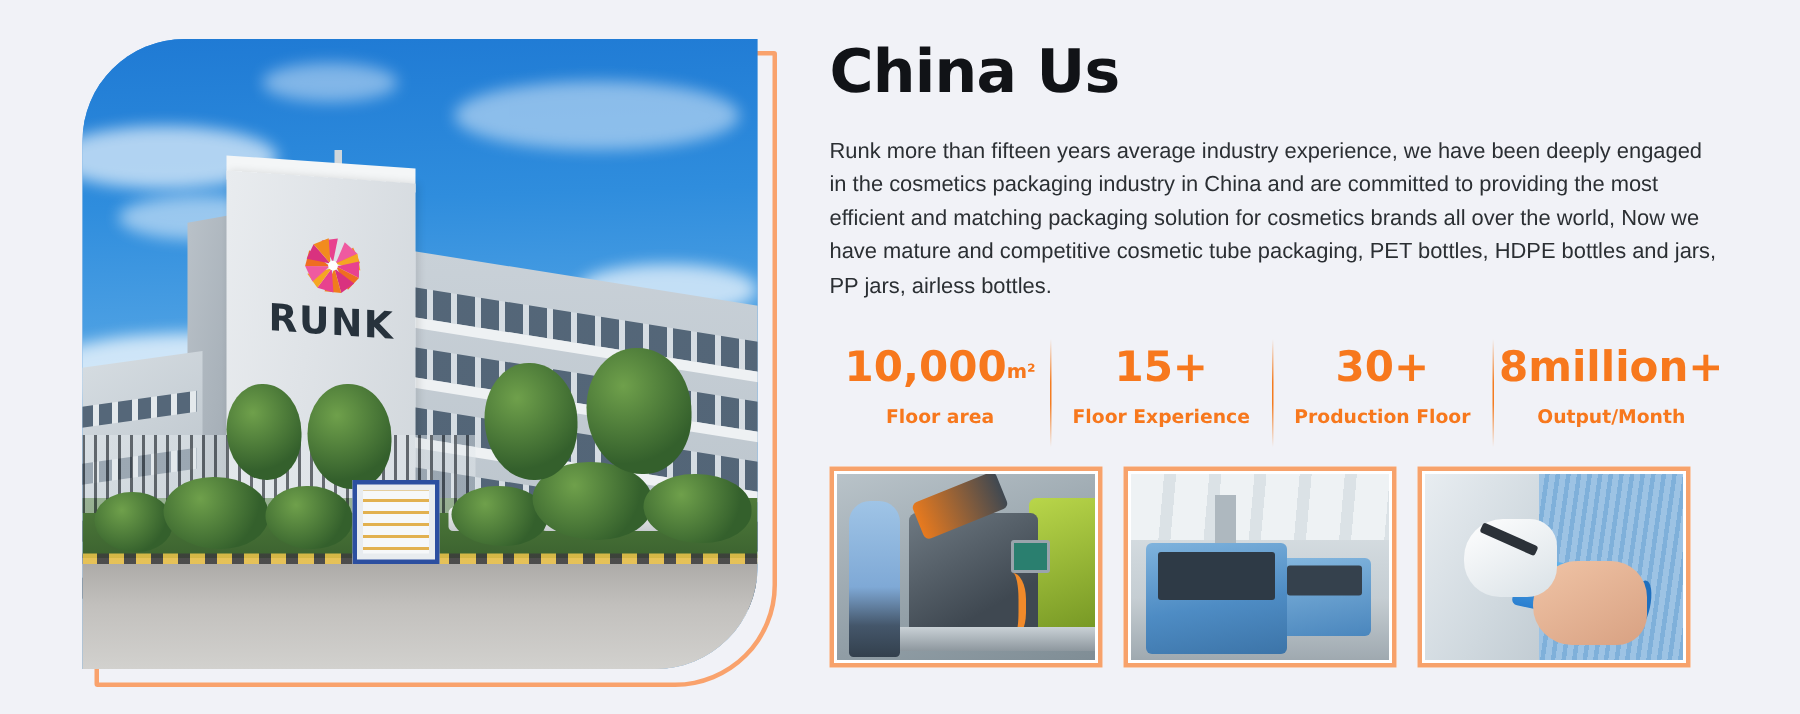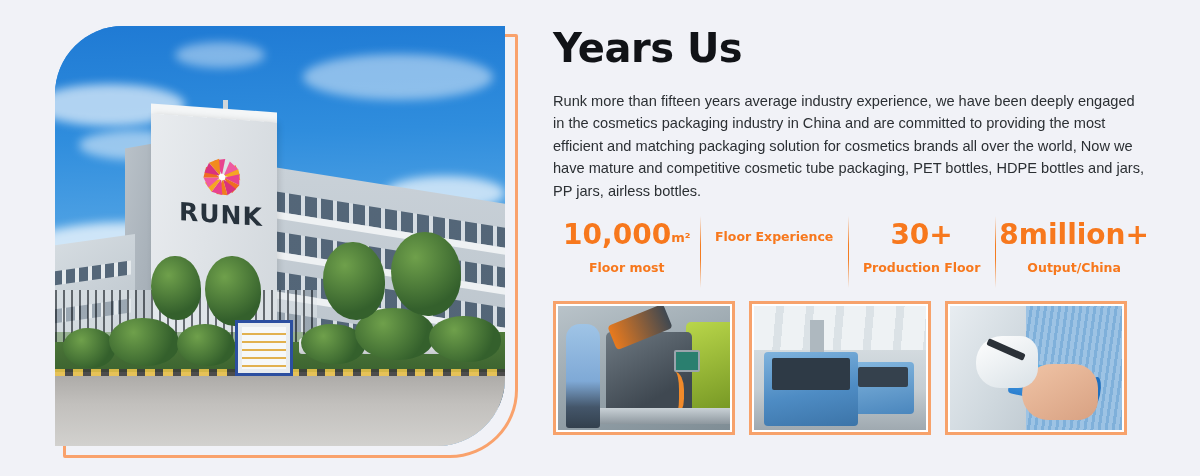--- a/index.html
+++ b/index.html
@@ -232,21 +232,21 @@
   .about-desc {
     font-size: 14.6px;
     line-height: 22.4px;
     color: #2b2f33;
     max-width: 592px;
   }
 
   
   .stats-row {
     display: flex;
-    margin-top: 12px;
+    margin-top: 22px;
     width: 600px;
   }
   .stat {
     flex: 1 1 0;
     position: relative;
     text-align: center;
     padding: 6px 4px 10px;
   }
   .stat + .stat::before {
     content: "";
@@ -505,43 +505,44 @@
 
         <div class="board">
           <div class="board-in"></div>
         </div>
       </div>
     </div>
   </div>
 
   <div class="content-col">
 
-    <h1 class="about-title">Years Us</h1>
+    <h1 class="about-title">China Us</h1>
 
     <p class="about-desc">Runk more than fifteen years average industry experience, we have been deeply engaged in the cosmetics packaging industry in China and are committed to providing the most efficient and matching packaging solution for cosmetics brands all over the world, Now we have mature and competitive cosmetic tube packaging, PET bottles, HDPE bottles and jars, PP jars, airless bottles.</p>
 
     <div class="stats-row">
 
       <div class="stat">
         <div class="stat-value"><span>10,000</span><span class="unit">m²</span></div>
-        <div class="stat-label">Floor most</div>
+        <div class="stat-label">Floor area</div>
       </div>
 
       <div class="stat">
+        <div class="stat-value"><span>15+</span><span class="unit"></span></div>
         <div class="stat-label">Floor Experience</div>
       </div>
 
       <div class="stat">
         <div class="stat-value"><span>30+</span><span class="unit"></span></div>
         <div class="stat-label">Production Floor</div>
       </div>
 
       <div class="stat">
         <div class="stat-value"><span>8million+</span><span class="unit"></span></div>
-        <div class="stat-label">Output/China</div>
+        <div class="stat-label">Output/Month</div>
       </div>
     </div>
 
     <div class="thumbs-row">
 
       <div class="thumb" aria-label="Worker operating tube printing machine">
         <div class="thumb-inner t1">
           <div class="green"></div>
           <div class="mach"></div>
           <div class="arm"></div>

